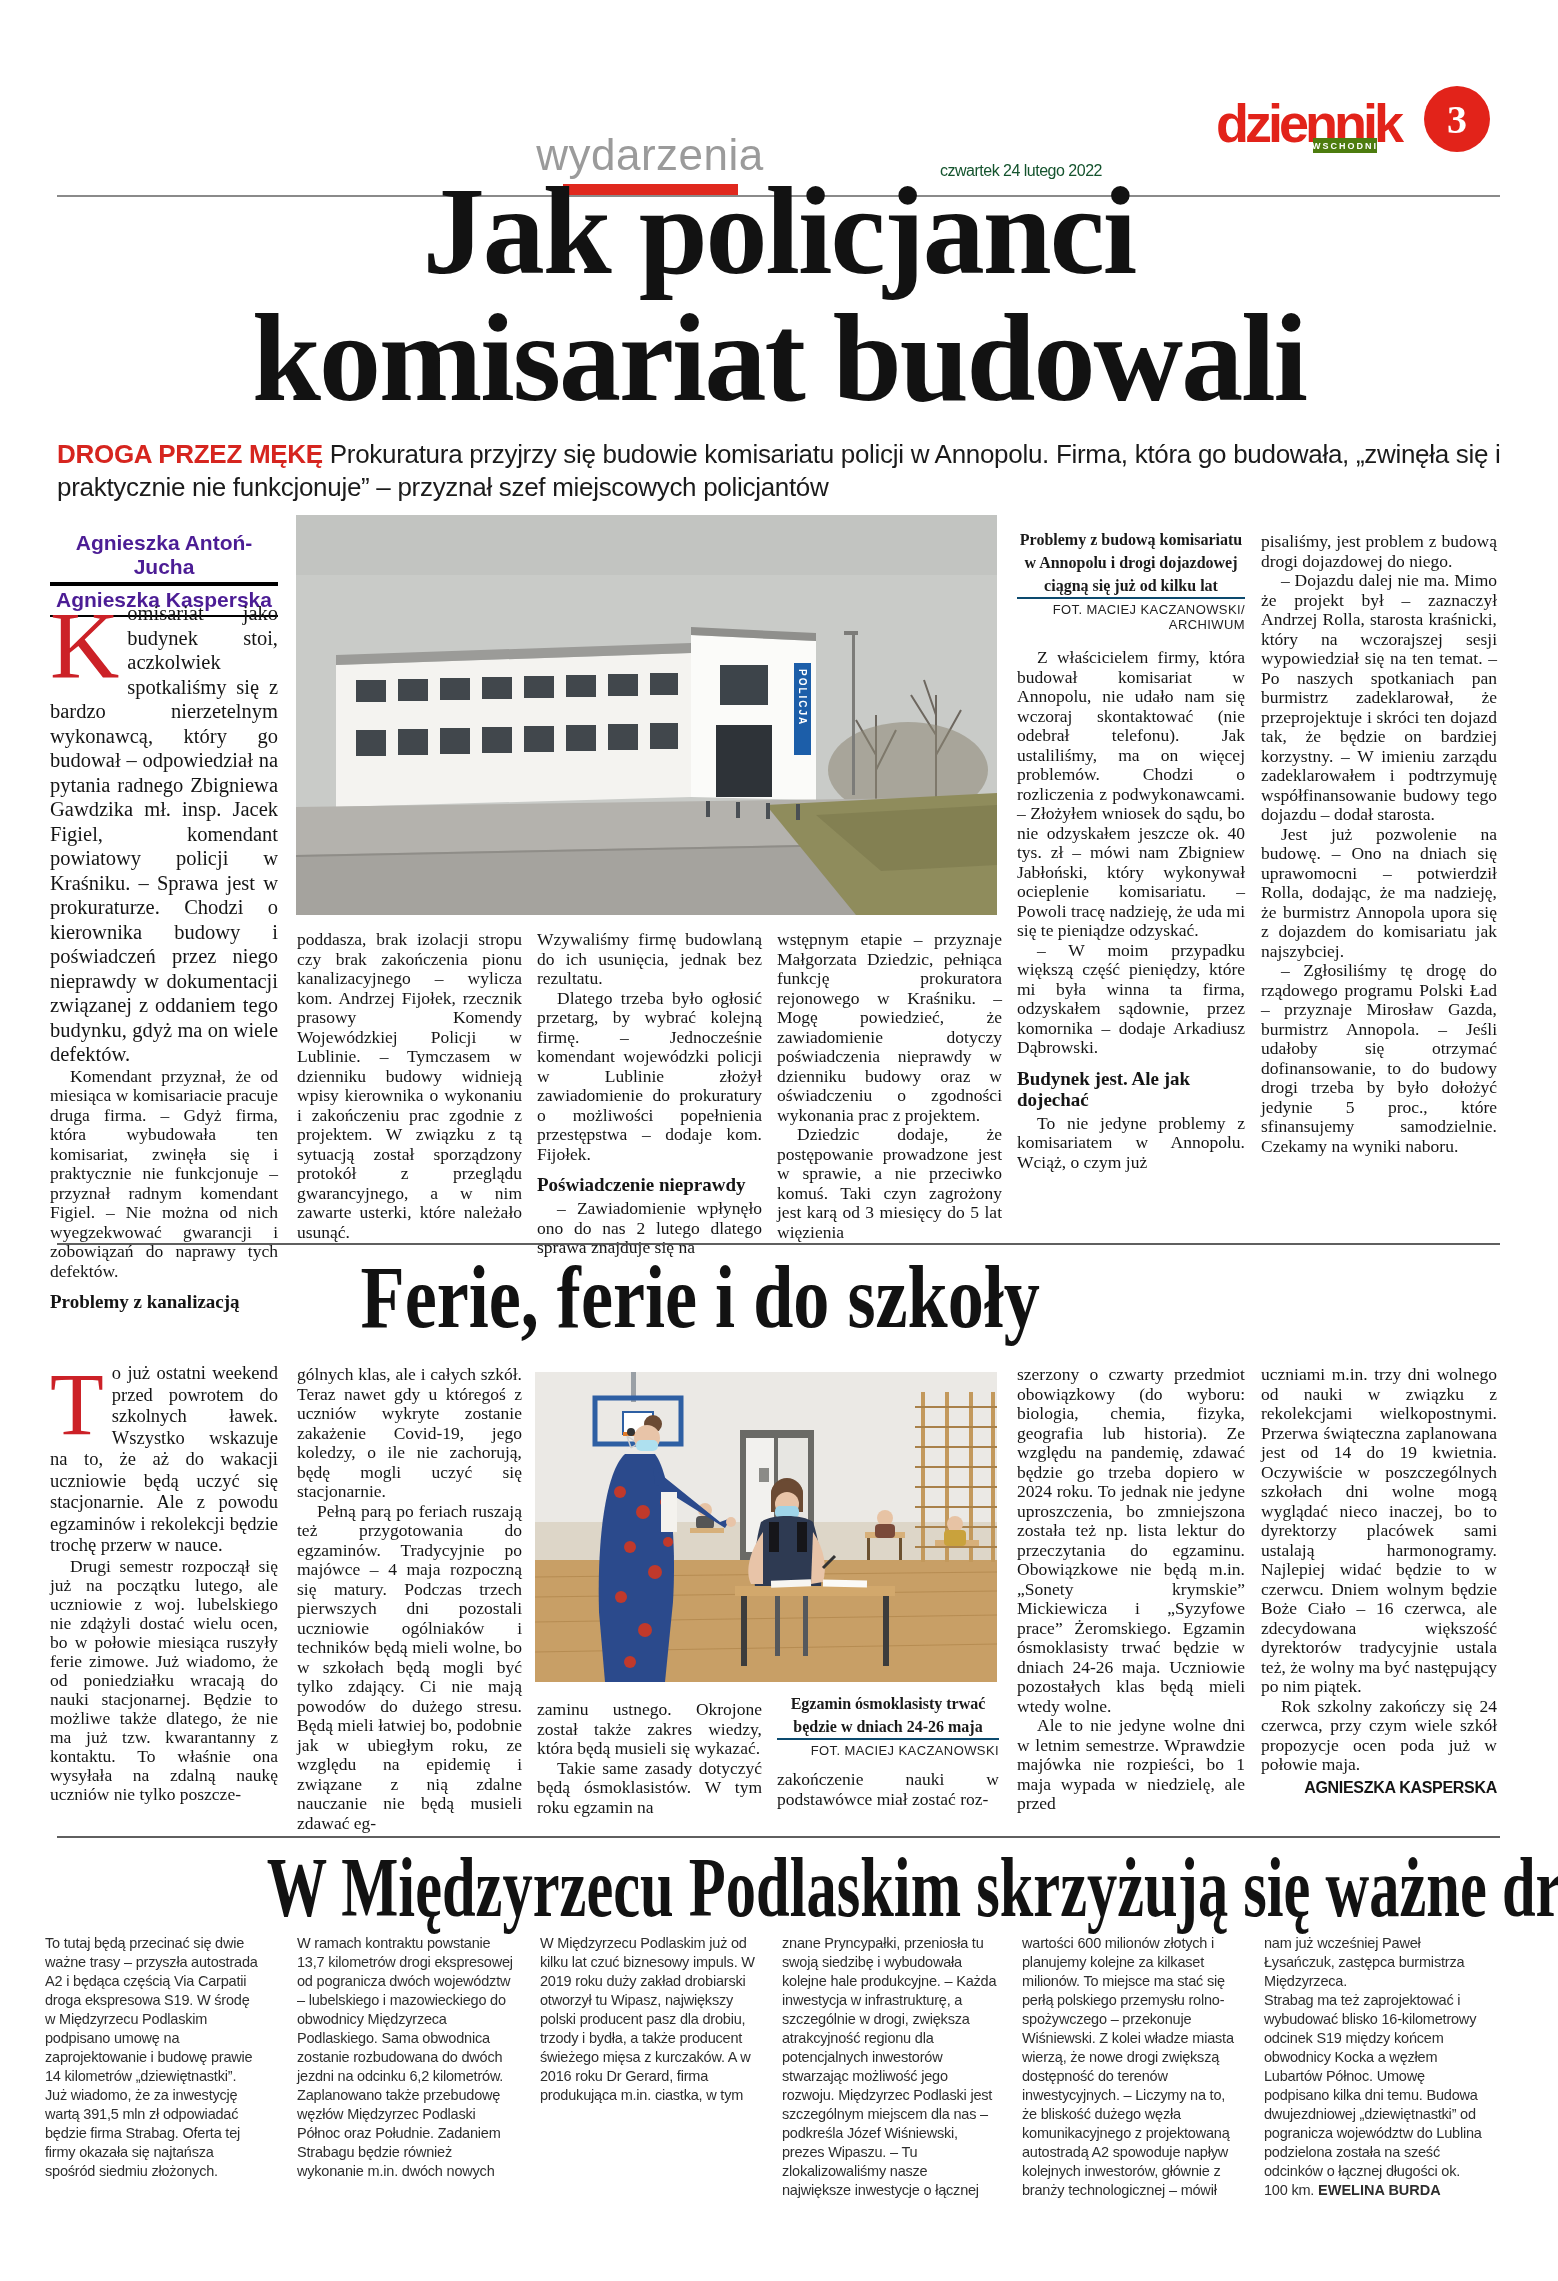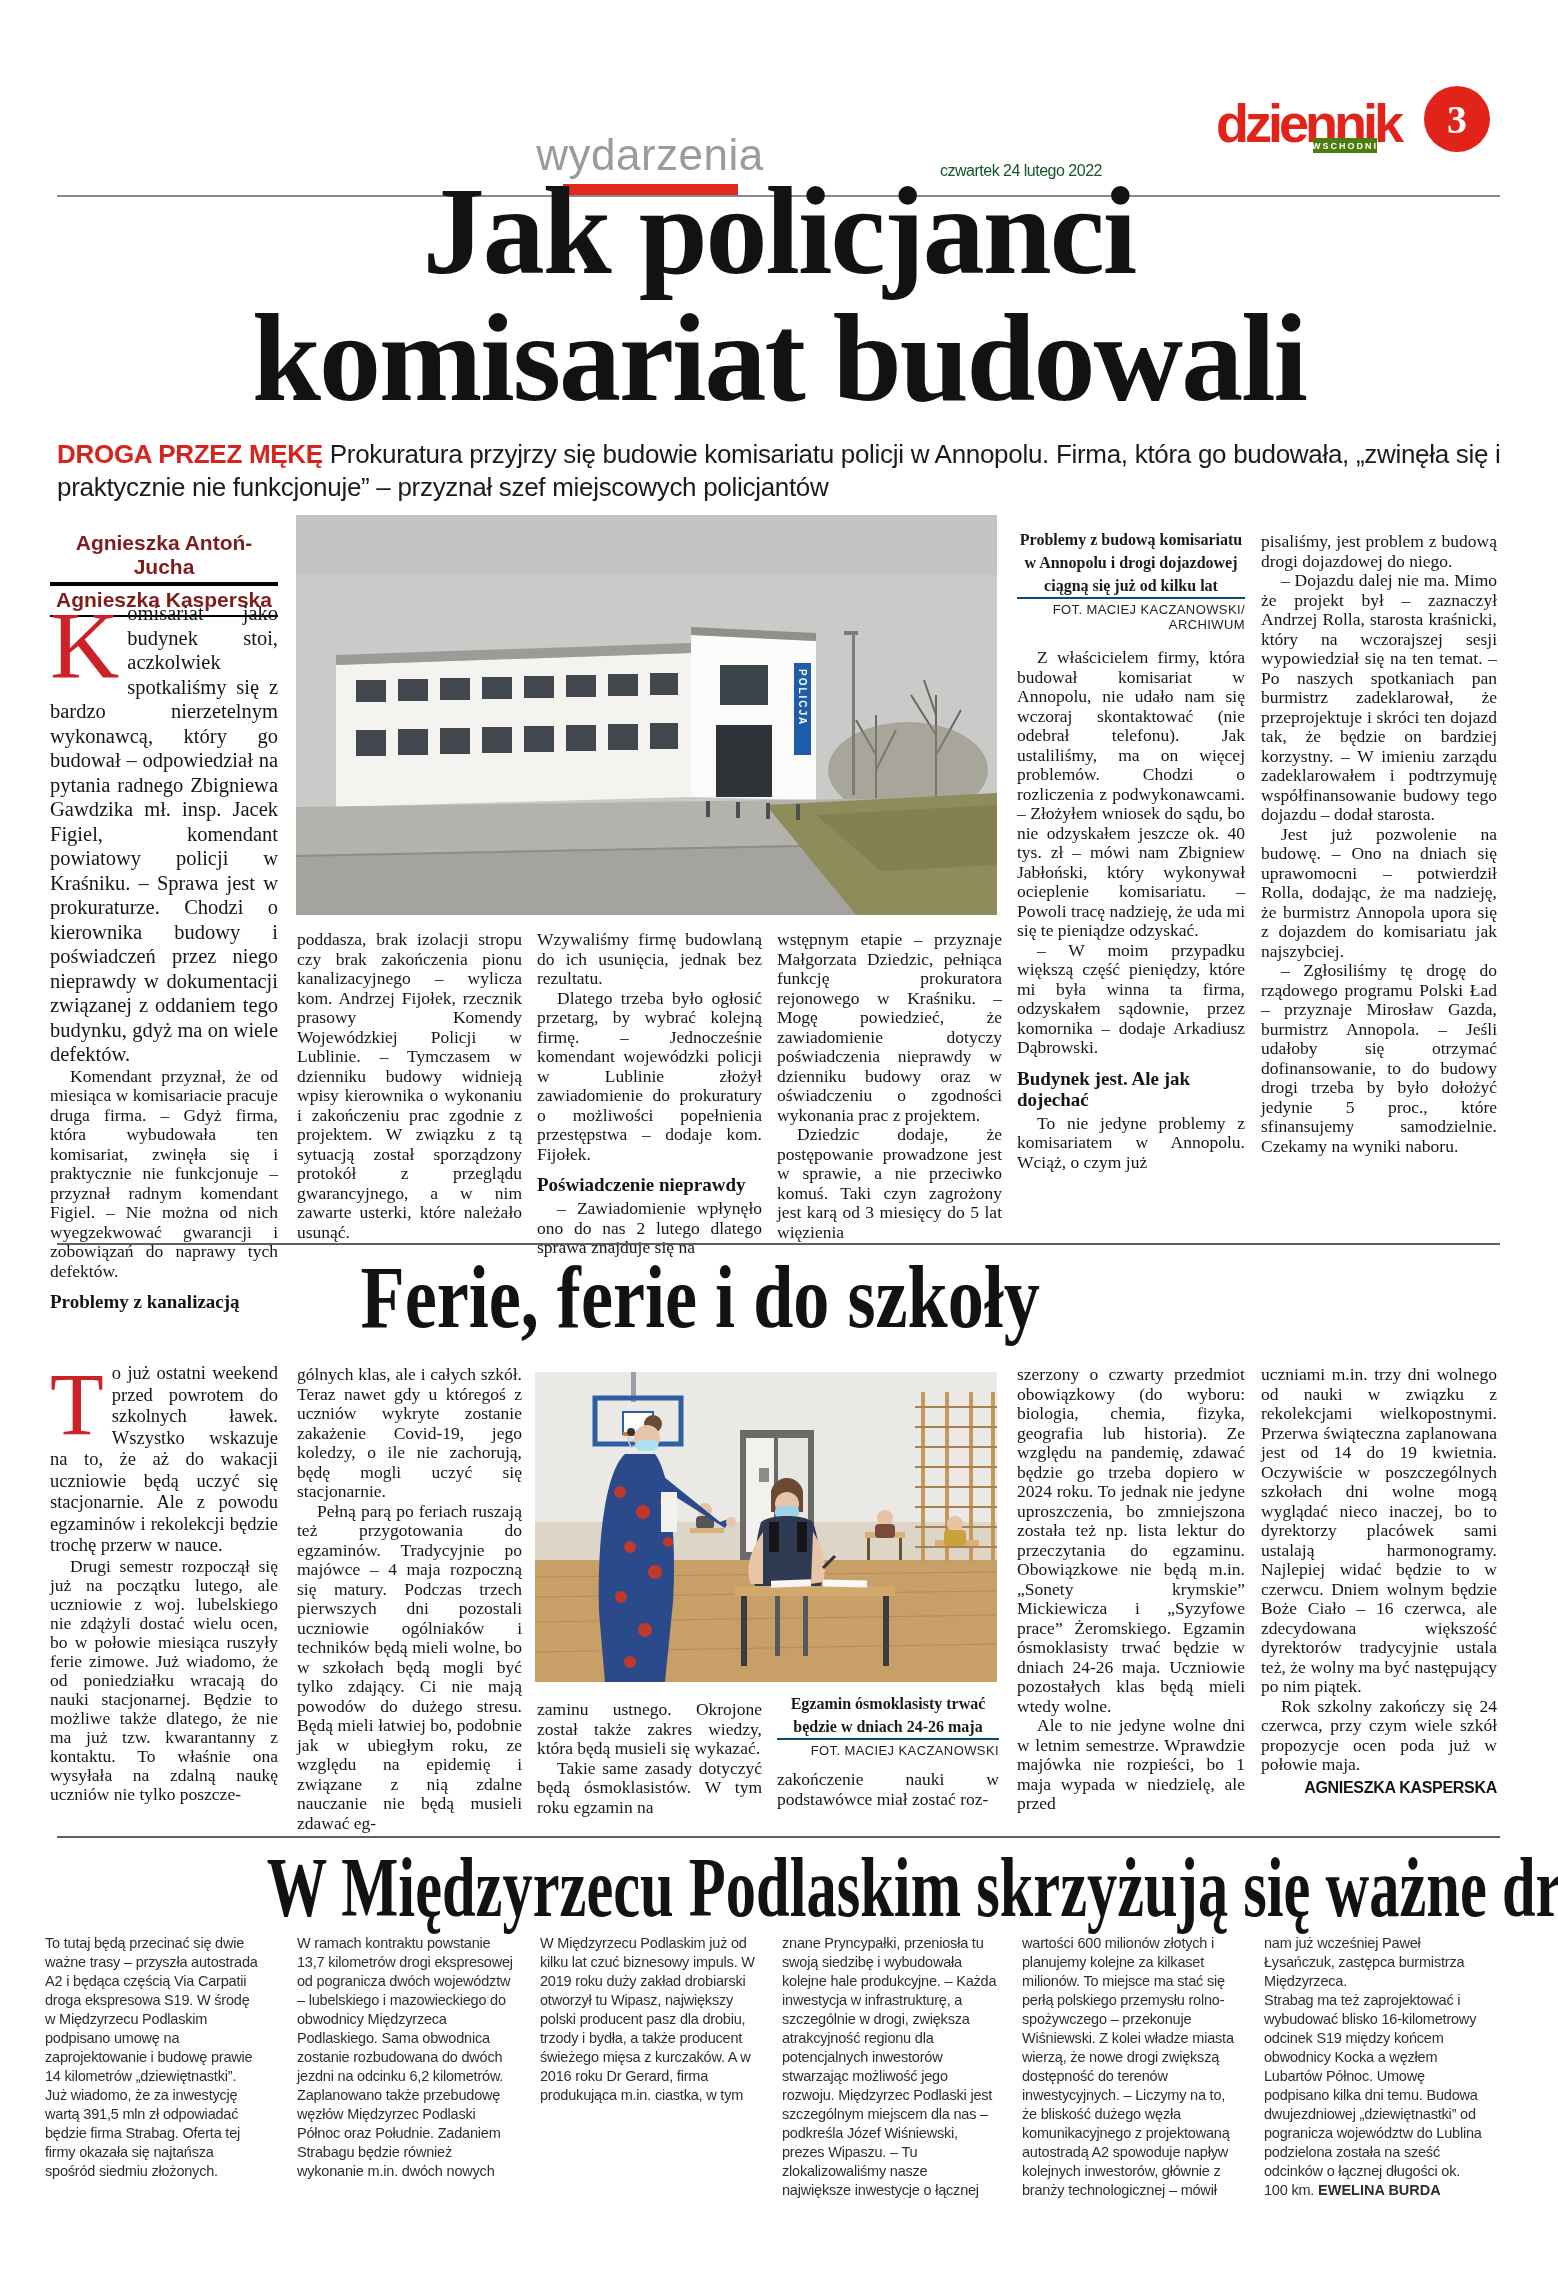--- a/index.html
+++ b/index.html
@@ -27,21 +27,21 @@
   .h2 .squeeze{display:inline-block;transform:scaleX(0.82);transform-origin:center;}
   .h3{font-size:84px;line-height:92px;white-space:nowrap;}
   .h3 .squeeze{display:inline-block;transform:scaleX(0.72);transform-origin:center;}
 
   
   .leadline{font-family:"Liberation Sans",sans-serif;font-size:26px;line-height:33px;color:#1b1b1b;
             text-align:left;letter-spacing:-0.3px;}
   .kicker{color:#d6251f;font-weight:700;}
 
   
-  .byline-box{font-family:"Liberation Sans",sans-serif;font-weight:700;font-size:21px;text-align:center;color:#7f1d1d;}
+  .byline-box{font-family:"Liberation Sans",sans-serif;font-weight:700;font-size:21px;text-align:center;color:#4c1d95;}
   .byline-box .n1{border-bottom:4px solid #000;padding-bottom:3px;}
   .byline-box .n2{border-bottom:2px solid #000;padding-bottom:3px;margin-top:2px;}
 
   
   .col p{margin:0;}
   .b{font-size:17.5px;line-height:19.5px;text-align:justify;}
   .b.ind{text-indent:20px;}
   .leadpar{font-size:20.5px;line-height:24.5px;text-align:justify;}
   .sh{font-family:"Liberation Serif",serif;font-weight:700;font-size:19px;line-height:21px;margin:10px 0 4px 0 !important;text-align:left;}
   .dropcap{float:left;color:#cc2127;font-size:96px;line-height:82px;padding:4px 8px 0 0;font-weight:400;}

